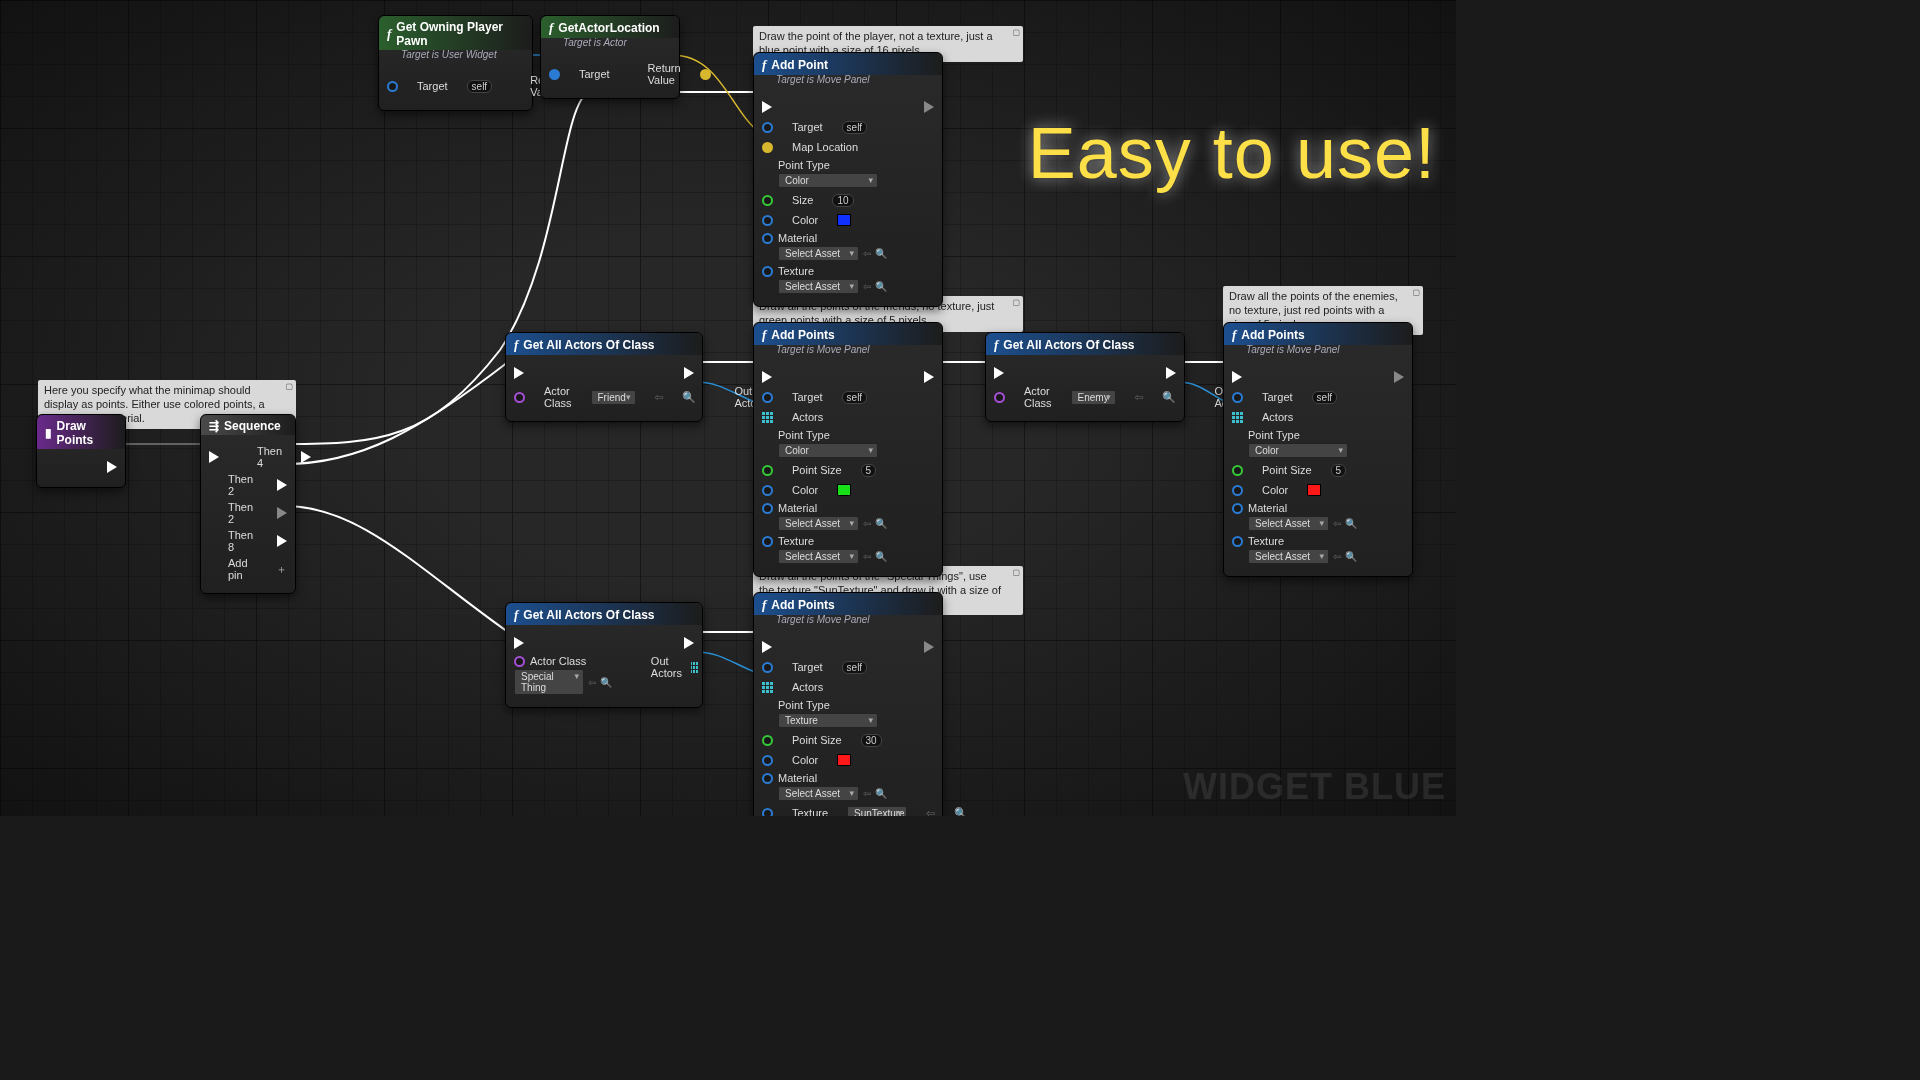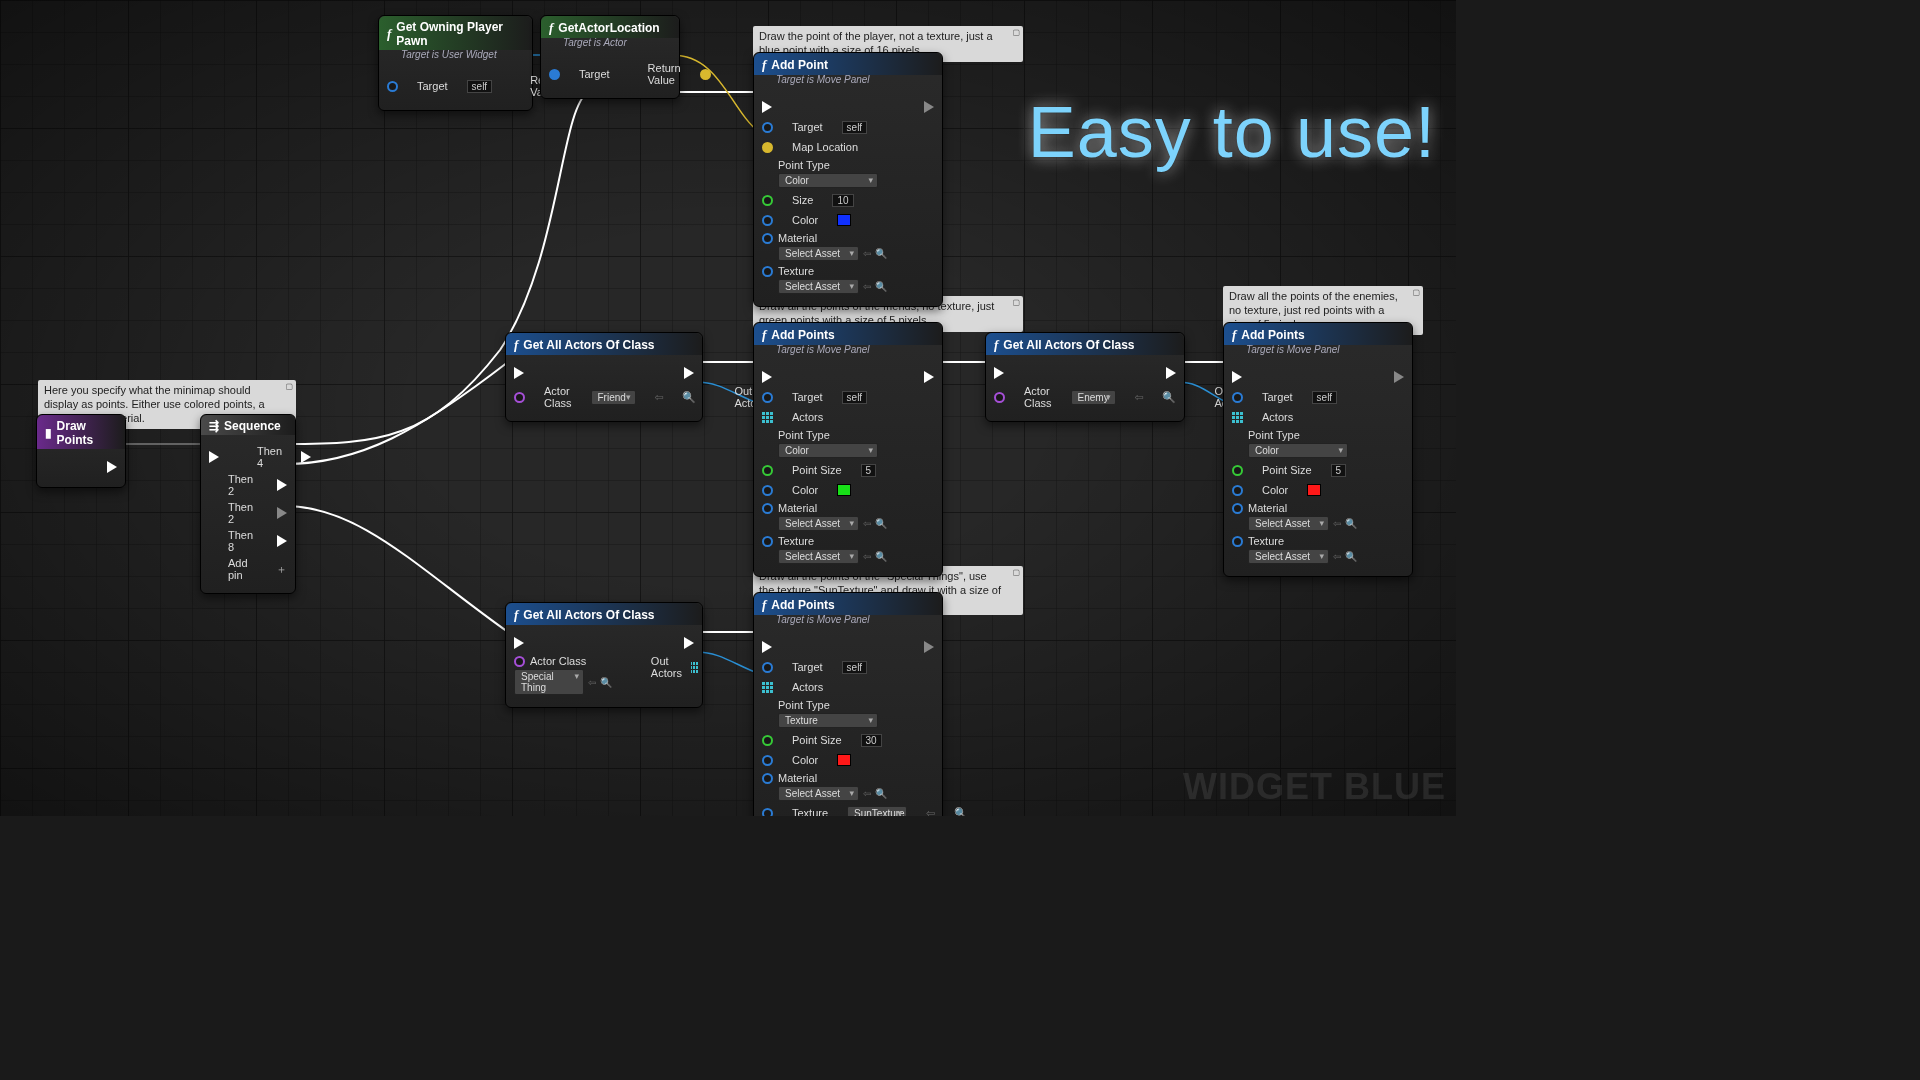--- a/index.html
+++ b/index.html
@@ -3,21 +3,21 @@
 <meta charset="utf-8">
 <style>
 * { box-sizing: border-box; margin: 0; padding: 0; }
 body { font-family: "Segoe UI", Arial, sans-serif; background: #1a1a1a; overflow: hidden; width: 1456px; height: 816px; position: relative; font-size: 11px; color: #ccc; }
 .grid-bg { position: absolute; inset: 0; background-color: #272727;
   background-image: linear-gradient(rgba(20,20,20,.8) 1px, transparent 1px), linear-gradient(90deg, rgba(20,20,20,.8) 1px, transparent 1px),
                     linear-gradient(rgba(20,20,20,.4) 1px, transparent 1px), linear-gradient(90deg, rgba(20,20,20,.4) 1px, transparent 1px);
   background-size: 128px 128px, 128px 128px, 32px 32px, 32px 32px; }
 .grid-bg::after{content:"";position:absolute;inset:0;pointer-events:none;background:radial-gradient(ellipse at center, rgba(0,0,0,0) 30%, rgba(0,0,0,.55) 100%);}
 
-.overlay-text{position:absolute; right:20px; top:91px; font-size:72px; font-weight:300; color:#7dd3fc; text-shadow:0 0 15px rgba(255,255,255,.6),0 0 2px #000; letter-spacing:1px; pointer-events:none;}
+.overlay-text{position:absolute; right:20px; top:112px; font-size:72px; font-weight:300; color:#fde047; text-shadow:0 0 15px rgba(255,255,255,.6),0 0 2px #000; letter-spacing:1px; pointer-events:none;}
 .wm{position:absolute;right:10px;bottom:8px;font-size:36px;font-weight:700;color:rgba(120,120,120,.22);letter-spacing:1px;}
 
 .comment{position:absolute;background:#d9d9d9;color:#222;font-size:11px;padding:4px 18px 4px 6px;border-radius:2px;line-height:1.25;max-width:270px;}
 .comment .cx{position:absolute;top:2px;right:3px;font-size:8px;color:#555;}
 
 .node{position:absolute;background:linear-gradient(#2a2a2a,#202020);border:1px solid #000;border-radius:6px;box-shadow:0 4px 10px rgba(0,0,0,.5);}
 .node-head{padding:4px 8px 2px;border-radius:6px 6px 0 0;font-weight:bold;font-size:12px;color:#fff;display:flex;align-items:center;gap:5px;}
 .node-sub{font-size:10px;font-style:italic;color:#aab;padding:0 8px 4px 22px;margin-top:-1px;}
 .head-blue{background:linear-gradient(90deg,#1c4f8f,#1c1c1c);}
 .head-green{background:linear-gradient(90deg,#2b5f2d,#1c1c1c);}
@@ -25,21 +25,21 @@
 .head-grey{background:linear-gradient(90deg,#4a4a4a,#1c1c1c);}
 .node-body{padding:6px 8px 8px;}
 .row{display:flex;align-items:center;gap:19px;margin:4px 0;min-height:16px;}
 .pin{width:11px;height:11px;border-radius:50%;border:2px solid; background:#181818;flex-shrink:0;}
 .pin.exec{border:none;width:0;height:0;border-top:6px solid transparent;border-bottom:6px solid transparent;border-left:10px solid #fff;background:none;border-radius:0;}
 .pin.exec.hollow{border-left-color:#888;}
 .pin.filled{background:currentColor;}
 .c-blue{color:#2a7bd4;} .c-green{color:#36c936;} .c-yellow{color:#d8b82e;} .c-purple{color:#a54fd6;}
 .lbl{font-size:11px;color:#ddd;}
 .spacer{flex:1;}
-.tag{background:#111;border:1px solid #444;padding:0 4px;font-size:10px;border-radius:0;}
+.tag{background:#111;border:1px solid #444;padding:0 4px;font-size:10px;border-radius:6px;}
 .swatch{width:14px;height:12px;border:1px solid #000;display:inline-block;}
 .dropdown{background:#444;border:1px solid #222;padding:1px 18px 1px 6px;font-size:10px;border-radius:2px;position:relative;min-width:100px;color:#ddd;}
 .dropdown::after{content:"▾";position:absolute;right:4px;top:1px;font-size:9px;color:#aaa;}
 .assetctl{display:flex;align-items:center;gap:4px;margin-left:16px;}
 .assetctl .arrow{color:#666;font-size:10px;}
 .assetctl .mag{color:#666;font-size:10px;}
 .arraypin{width:11px;height:11px;display:grid;grid-template-columns:repeat(3,1fr);grid-template-rows:repeat(3,1fr);gap:1px;}
 .arraypin span{background:#3cc0d0;}
 .f-icon{font-style:italic;font-family:serif;font-size:13px;}
 .p-icon{font-weight:bold;}

